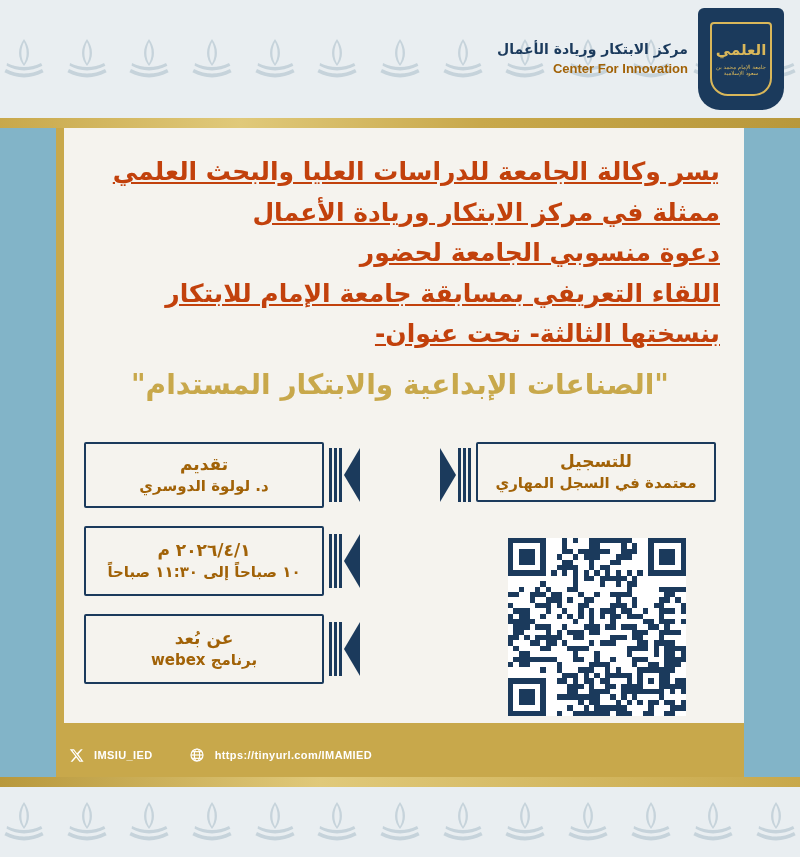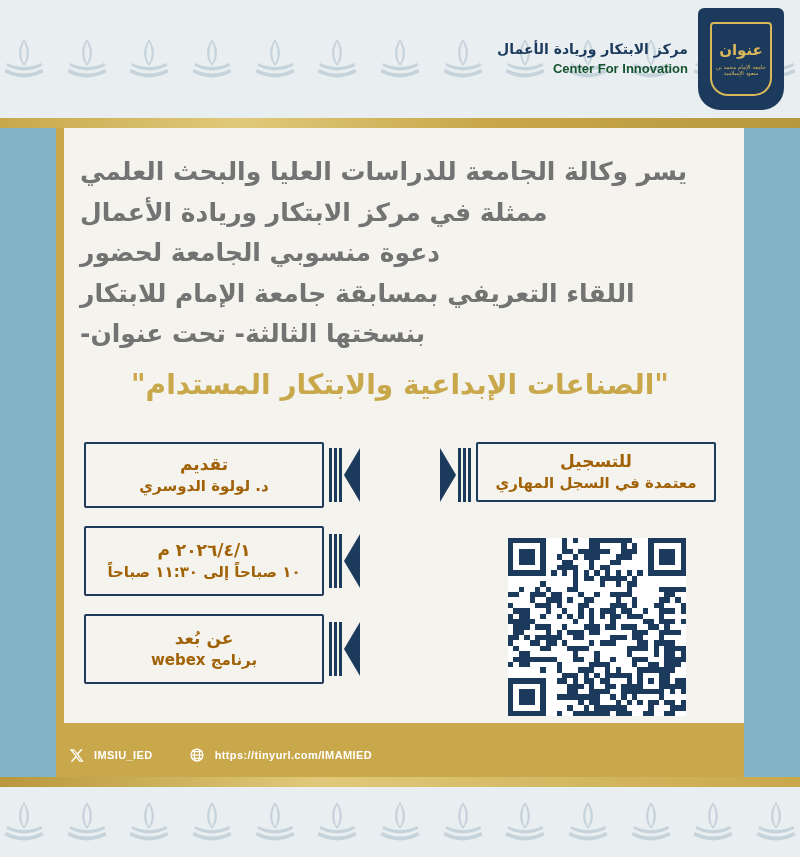--- a/index.html
+++ b/index.html
@@ -79,21 +79,21 @@
     align-items: center;
     gap: 10px;
     direction: rtl;
   }
   .logo-text { text-align: right; line-height: 1.15; margin-left: 36px; }
   .logo-ar {
     font-size: 14px; font-weight: bold; color: #1b3a5c;
     letter-spacing: .5px; margin-bottom: 4px;
   }
   .logo-en {
-    font-size: 13px; font-weight: bold; color: #14532d;
+    font-size: 13px; font-weight: bold; color: #a16207;
     font-family: "Liberation Sans", sans-serif; line-height: 1.25;
     direction: ltr; text-align: right;
   }
   .logo-mark {
     width: 86px; height: 102px;
     background: #1b3a5c;
     border-radius: 6px 6px 22px 22px;
     position: relative;
     display: flex; align-items: center; justify-content: center;
     flex: 0 0 86px;
@@ -109,26 +109,27 @@
     text-align: center;
     line-height: 1.3;
     padding: 3px;
   }
   .logo-mark .ring .big { font-size: 15px; font-weight: bold; letter-spacing: 1px; }
 
   
   .headline {
     position: absolute;
     right: 80px; left: 80px; top: 152px;
-    text-align: left;
-    color: #737373;
+    text-align: right;
+    color: #c2410c;
     font-size: 25px;
     font-weight: bold;
     line-height: 1.62;
     direction: rtl;
+    text-decoration: underline;
   }
   .headline div { white-space: nowrap; }
   .title-gold {
     position: absolute;
     left: 0; right: 0; top: 368px;
     text-align: center;
     color: #c8a84b;
     font-size: 28px;
     font-weight: bold;
     direction: rtl;
@@ -344,21 +345,21 @@
   </g>
 </svg>
         </span>
       </div>
   </div>
   <div class="strip top"></div>
 
   <div class="logo-wrap">
     <div class="logo-mark">
       <div class="ring">
-        <div class="big">عنوان</div>
+        <div class="big">العلمي</div>
         <div style="font-size:5.5px;line-height:1.2;margin-top:3px;">جامعة الإمام محمد بن سعود الإسلامية</div>
       </div>
     </div>
     <div class="logo-text">
       <div class="logo-ar">مركز الابتكار وريادة الأعمال</div>
       <div class="logo-en">
         <div>Center For Innovation</div>
       </div>
     </div>
   </div>

